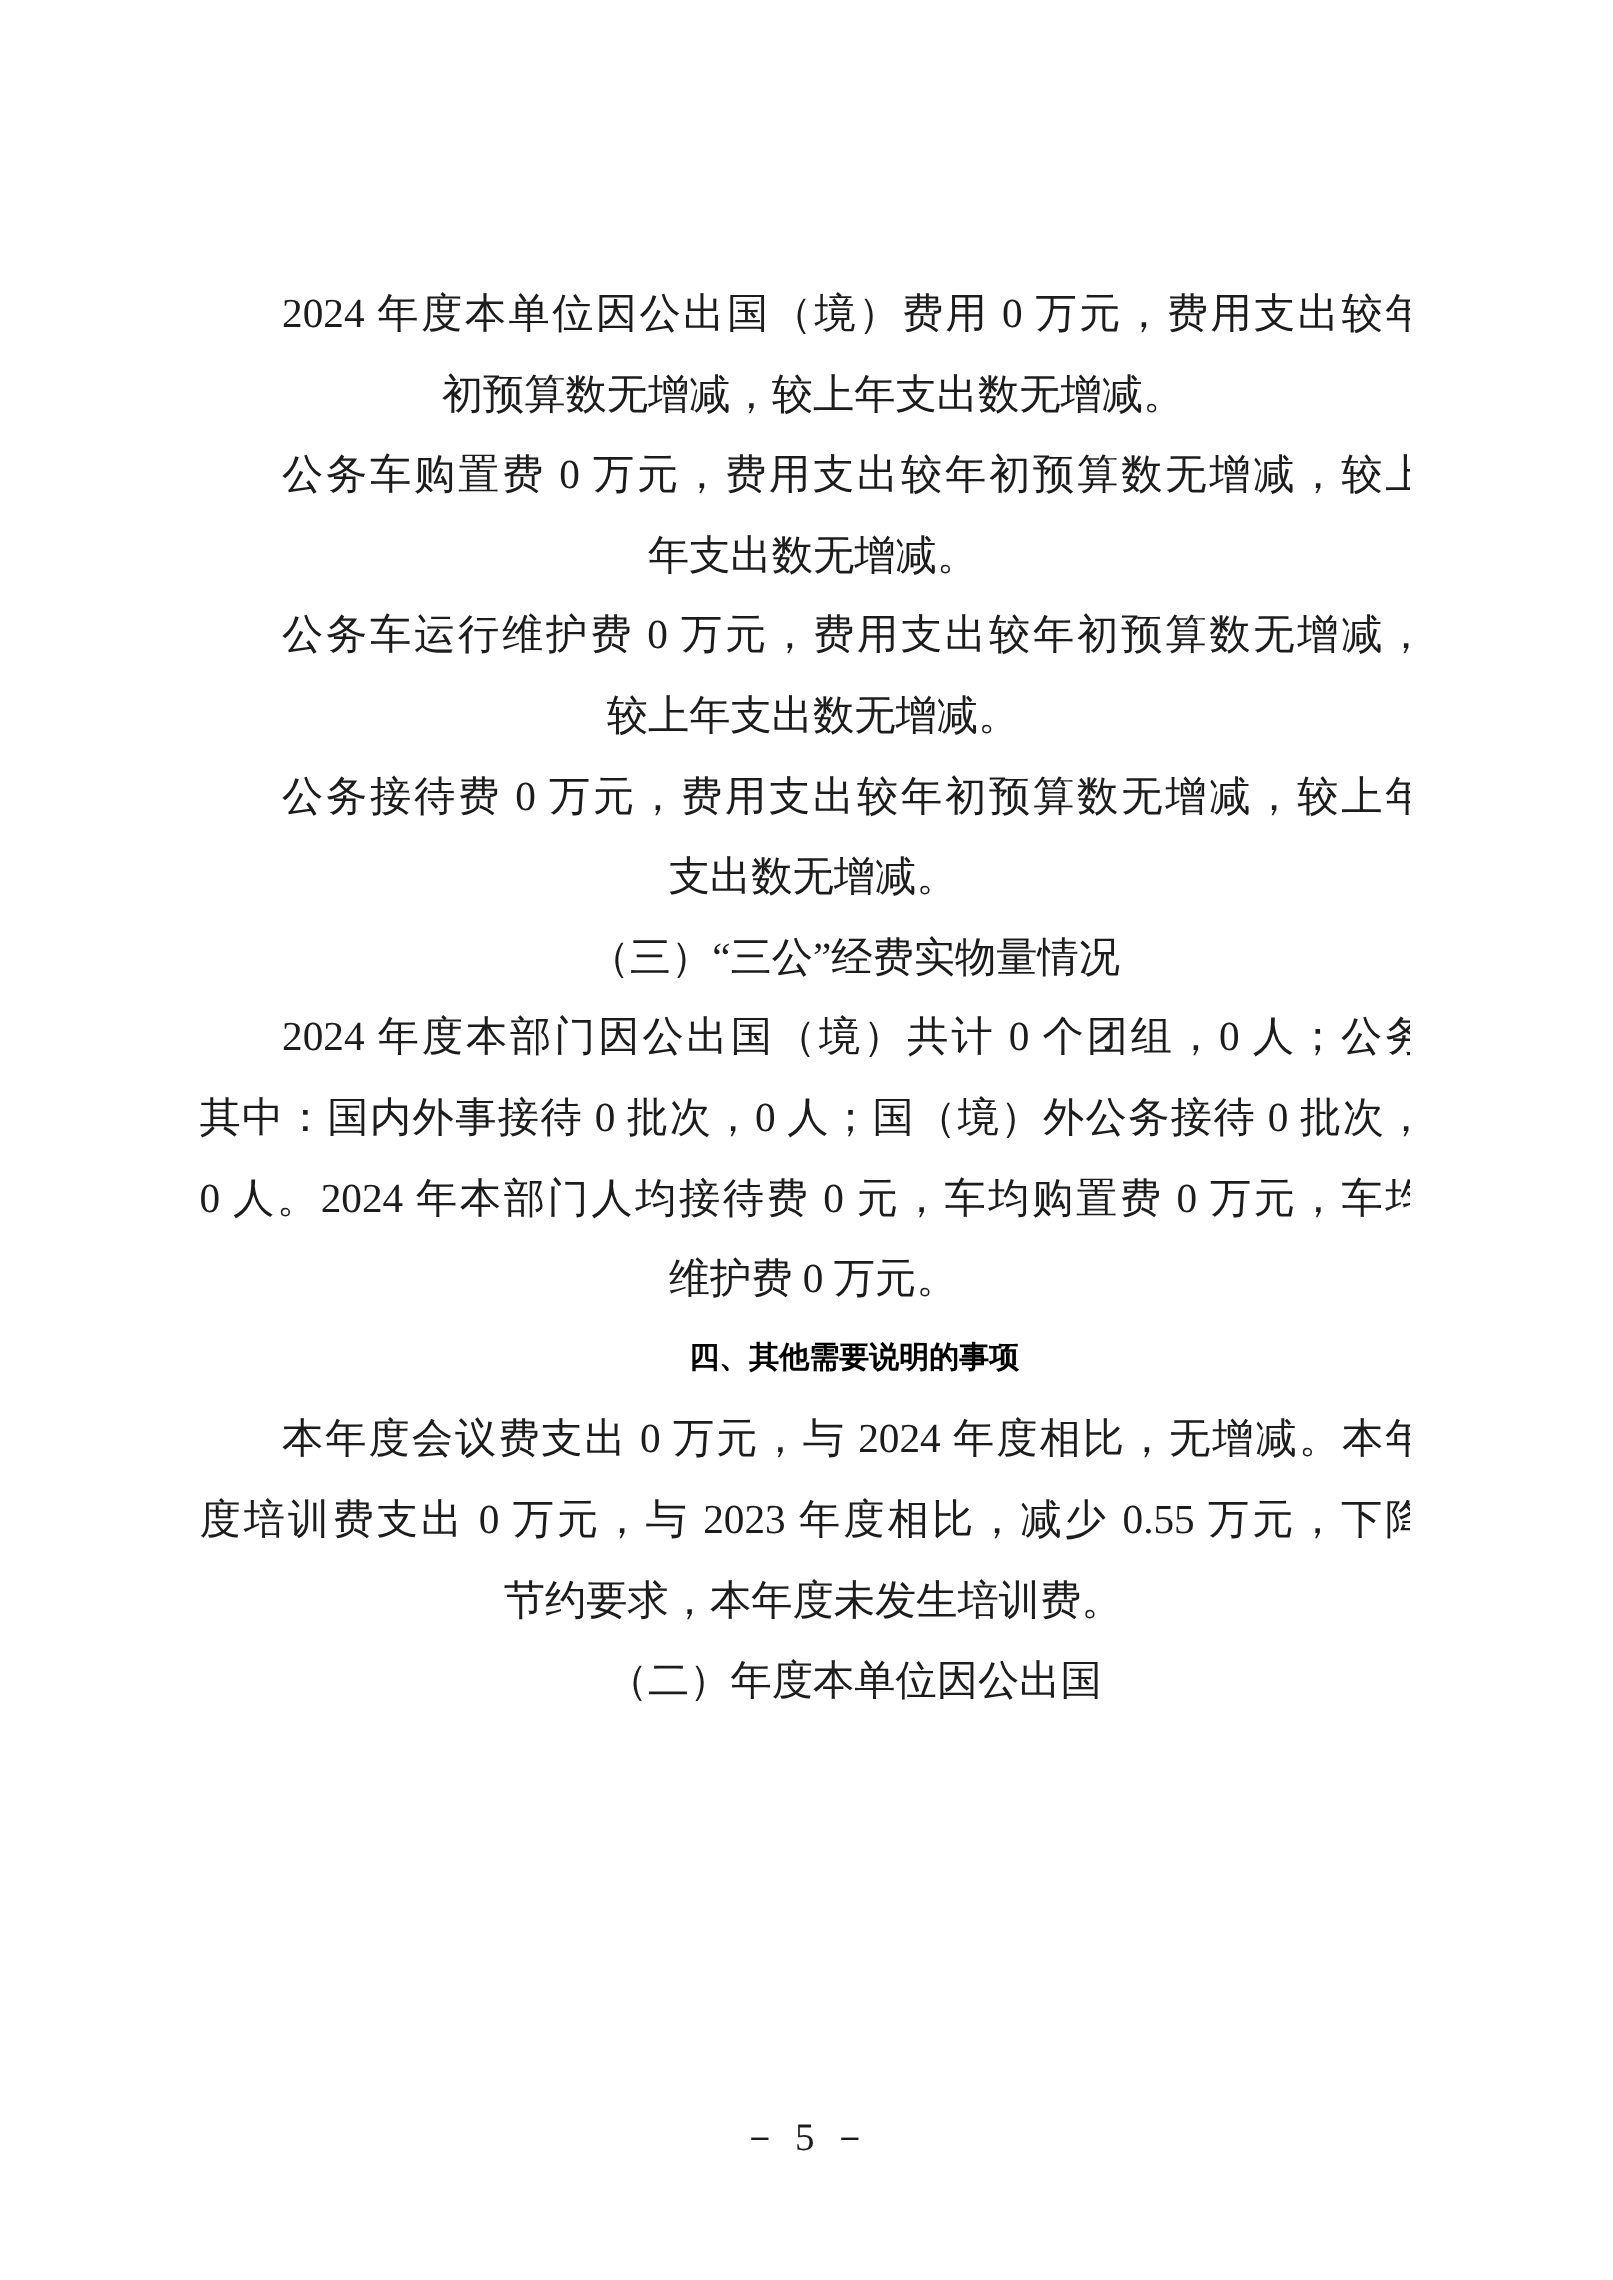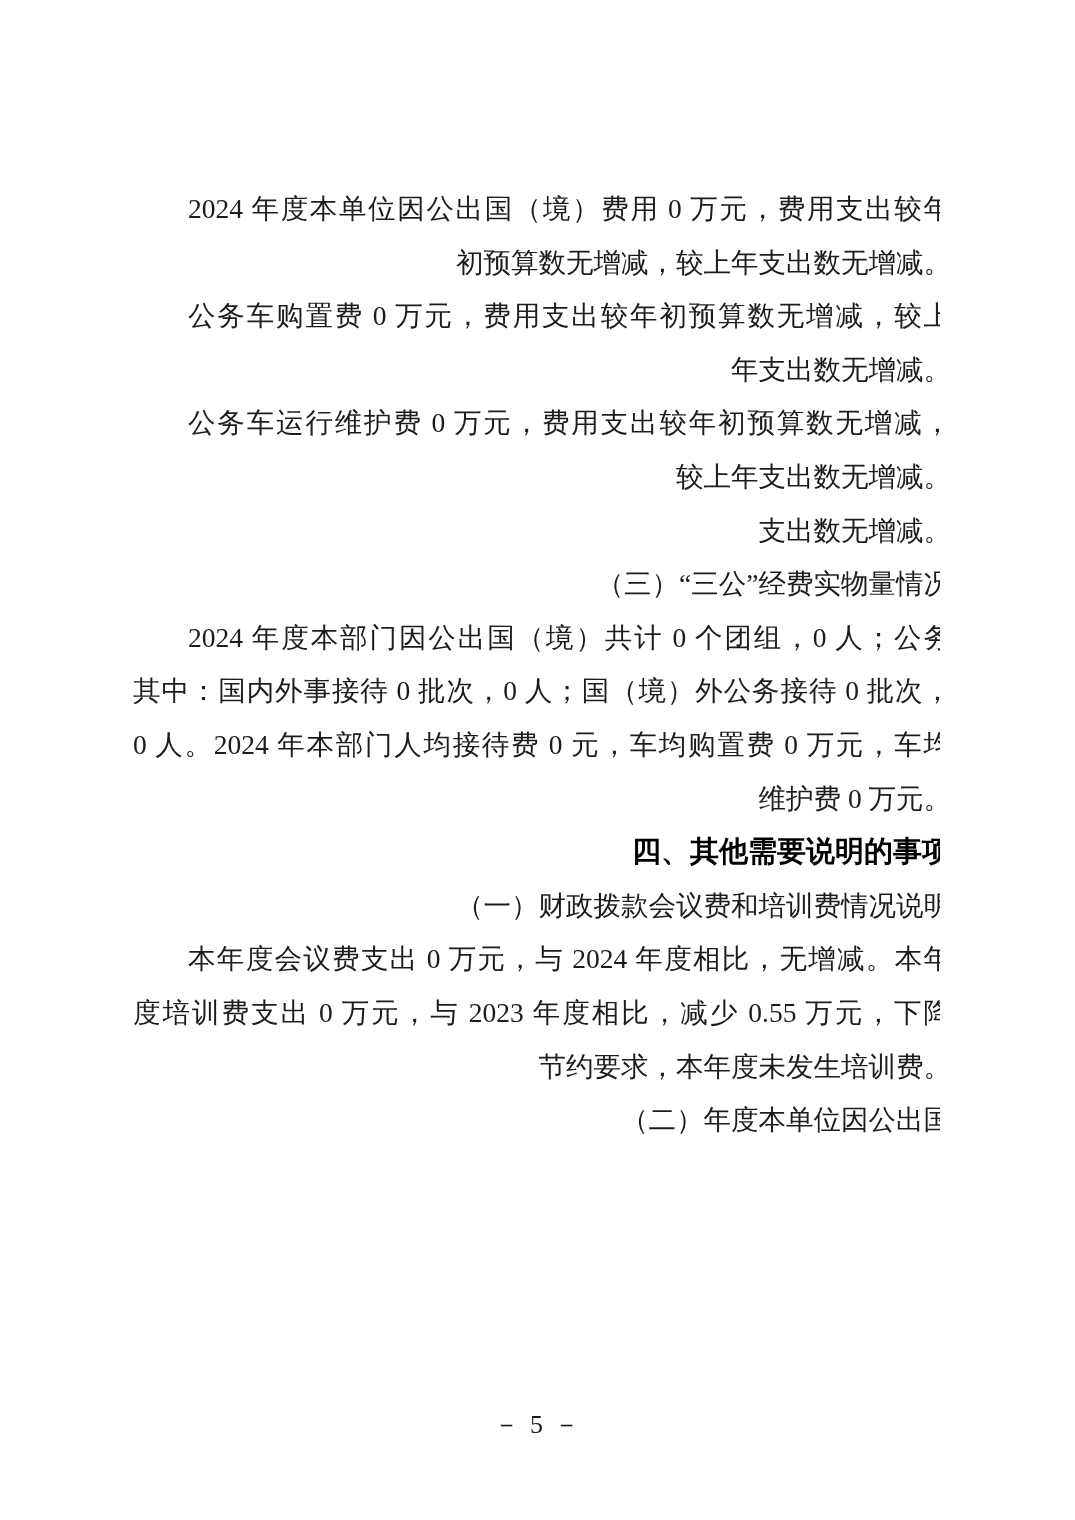--- a/index.html
+++ b/index.html
@@ -19,38 +19,38 @@
   .doc {
     position: absolute;
     left: 133px;
     top: 182px;
     width: 818px;
   }
   .ln {
     font-size: 27.5px;
     line-height: 53.6px;
     height: 53.6px;
-    text-align: right;
+    text-align: center;
     color: #1c1c1c;
   }
   
   .just {
     text-align: justify;
     text-align-last: justify;
     -moz-text-align-last: justify;
   }
   
   .ind {
     text-indent: 55px;
   }
   
   .heading {
     font-family: "Liberation Sans", "DejaVu Sans", sans-serif;
     font-weight: bold;
-    font-size: 29px;
+    font-size: 20px;
     color: #000000;
   }
   .footer {
     position: absolute;
     left: 0;
     top: 1405px;
     width: 1075px;
     text-align: center;
     font-size: 26px;
     line-height: 40px;
@@ -63,28 +63,28 @@
 
 <div class="page">
 
   <div class="doc">
     <div class="ln ind just">2024 年度本单位因公出国（境）费用 0 万元，费用支出较年</div>
     <div class="ln">初预算数无增减，较上年支出数无增减。</div>
     <div class="ln ind just">公务车购置费 0 万元，费用支出较年初预算数无增减，较上</div>
     <div class="ln">年支出数无增减。</div>
     <div class="ln ind just">公务车运行维护费 0 万元，费用支出较年初预算数无增减，</div>
     <div class="ln">较上年支出数无增减。</div>
+    <div class="ln ind just">公务接待费 0 万元，费用支出较年初预算数无增减，较上年</div>
     <div class="ln">支出数无增减。</div>
     <div class="ln ind">（三）“三公”经费实物量情况</div>
     <div class="ln ind just">2024 年度本部门因公出国（境）共计 0 个团组，0 人；公务</div>
     <div class="ln just">其中：国内外事接待 0 批次，0 人；国（境）外公务接待 0 批次，</div>
     <div class="ln just">0 人。2024 年本部门人均接待费 0 元，车均购置费 0 万元，车均</div>
     <div class="ln">维护费 0 万元。</div>
     <div class="ln ind heading">四、其他需要说明的事项</div>
-    <div class="ln ind">（一）财政拨款会议费和培训费情况说明</div>
     <div class="ln ind just">本年度会议费支出 0 万元，与 2024 年度相比，无增减。本年</div>
     <div class="ln just">度培训费支出 0 万元，与 2023 年度相比，减少 0.55 万元，下降</div>
     <div class="ln">节约要求，本年度未发生培训费。</div>
     <div class="ln ind">（二）年度本单位因公出国</div>
   </div>
 
   <div class="footer">－ 5 －</div>
 
 </div>
 

